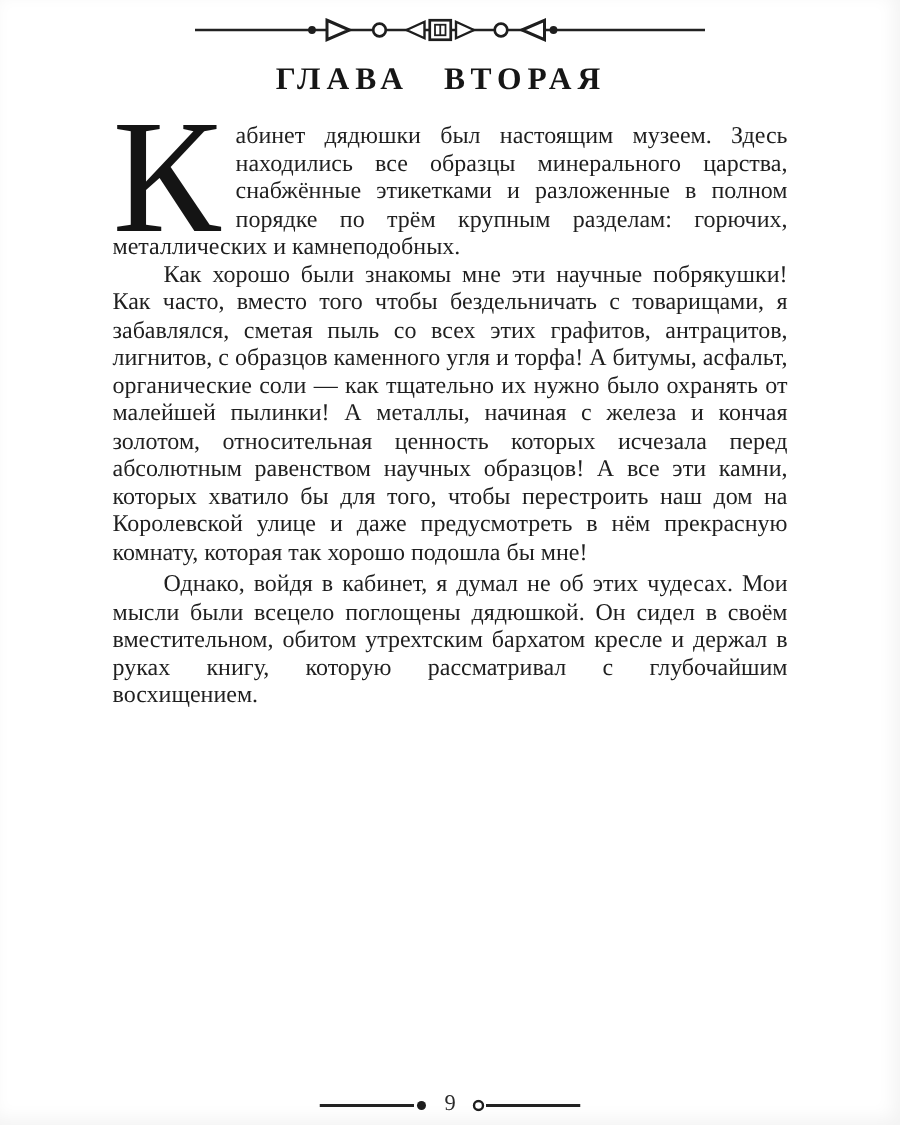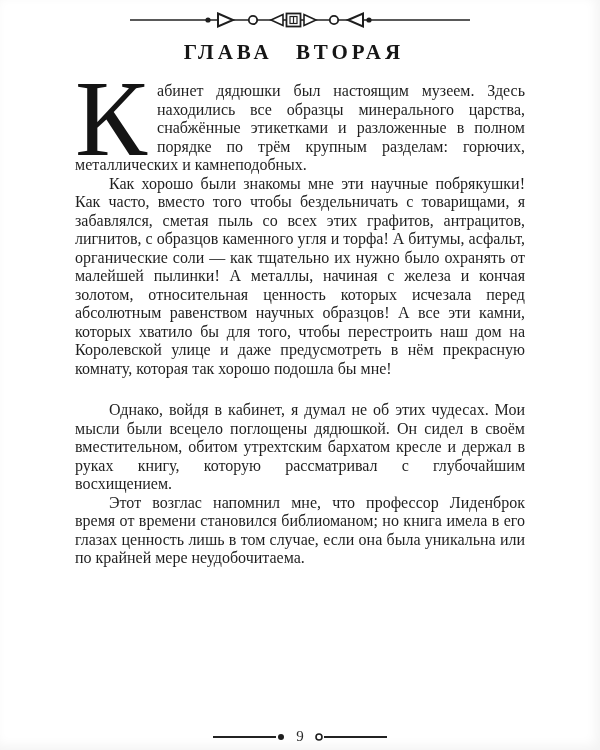--- a/index.html
+++ b/index.html
@@ -32,21 +32,21 @@
   .chapter-body {
     margin: 17px 75px 0 75px;
     width: 450px;
     font-size: 16px;
     line-height: 18.5px;
     text-align: justify;
     color: #1f1f1f;
   }
   .chapter-body p { margin: 0; text-indent: 34px; }
   .chapter-body p.first { text-indent: 0; }
-  .chapter-body p.spaced { margin-top: 23px; }
+  .chapter-body p.spaced { margin-top: 3px; }
   .dropcap {
     float: left;
     font-size: 108px;
     line-height: 74px;
     margin: 0 10px 0 0;
     color: #141414;
   }
   .page-footer {
     position: absolute;
     left: 0; right: 0; bottom: 5px;
@@ -80,21 +80,20 @@
     <polygon points="218,11 233,4.5 233,17.5" fill="#ffffff" stroke="#1e1e1e" stroke-width="2"></polygon>
     <circle cx="239" cy="11" r="2.6" fill="#1e1e1e"></circle>
   </svg>
 
   <h1 class="chapter-title">ГЛАВА ВТОРАЯ</h1>
 
   <div class="chapter-body">
       <p class="first"><span class="dropcap">К</span><span>абинет дядюшки был настоящим музеем. Здесь находились все образцы минерального царства, снабжённые этикетками и разложенные в полном порядке по трём крупным разделам: горючих, металлических и камнеподобных.</span></p>
       <p><span>Как хорошо были знакомы мне эти научные побрякушки! Как часто, вместо того чтобы бездельничать с товарищами, я забавлялся, сметая пыль со всех этих графитов, антрацитов, лигнитов, с образцов каменного угля и торфа! А битумы, асфальт, органические соли — как тщательно их нужно было охранять от малейшей пылинки! А металлы, начиная с железа и кончая золотом, относительная ценность которых исчезала перед абсолютным равенством научных образцов! А все эти камни, которых хватило бы для того, чтобы перестроить наш дом на Королевской улице и даже предусмотреть в нём прекрасную комнату, которая так хорошо подошла бы мне!</span></p>
       <p class="spaced"><span>Однако, войдя в кабинет, я думал не об этих чудесах. Мои мысли были всецело поглощены дядюшкой. Он сидел в своём вместительном, обитом утрехтским бархатом кресле и держал в руках книгу, которую рассматривал с глубочайшим восхищением.</span></p>
-      <p><span>Этот возглас напомнил мне, что профессор Лиденброк время от времени становился библиоманом; но книга имела в его глазах ценность лишь в том случае, если она была уникальна или по крайней мере неудобочитаема.</span></p>
     </div>
 
   <div class="page-footer">
     <svg width="74" height="8" viewBox="0 0 74 8" aria-hidden="true">
       <line class="ink" x1="0" y1="4" x2="63" y2="4" stroke-width="2"></line>
       <circle cx="68" cy="4" r="3" fill="#1e1e1e"></circle>
     </svg>
     <span class="num">9</span>
     <svg width="74" height="8" viewBox="0 0 74 8" aria-hidden="true">
       <circle cx="6" cy="4" r="3" fill="#ffffff" stroke="#1e1e1e" stroke-width="1.6"></circle>

